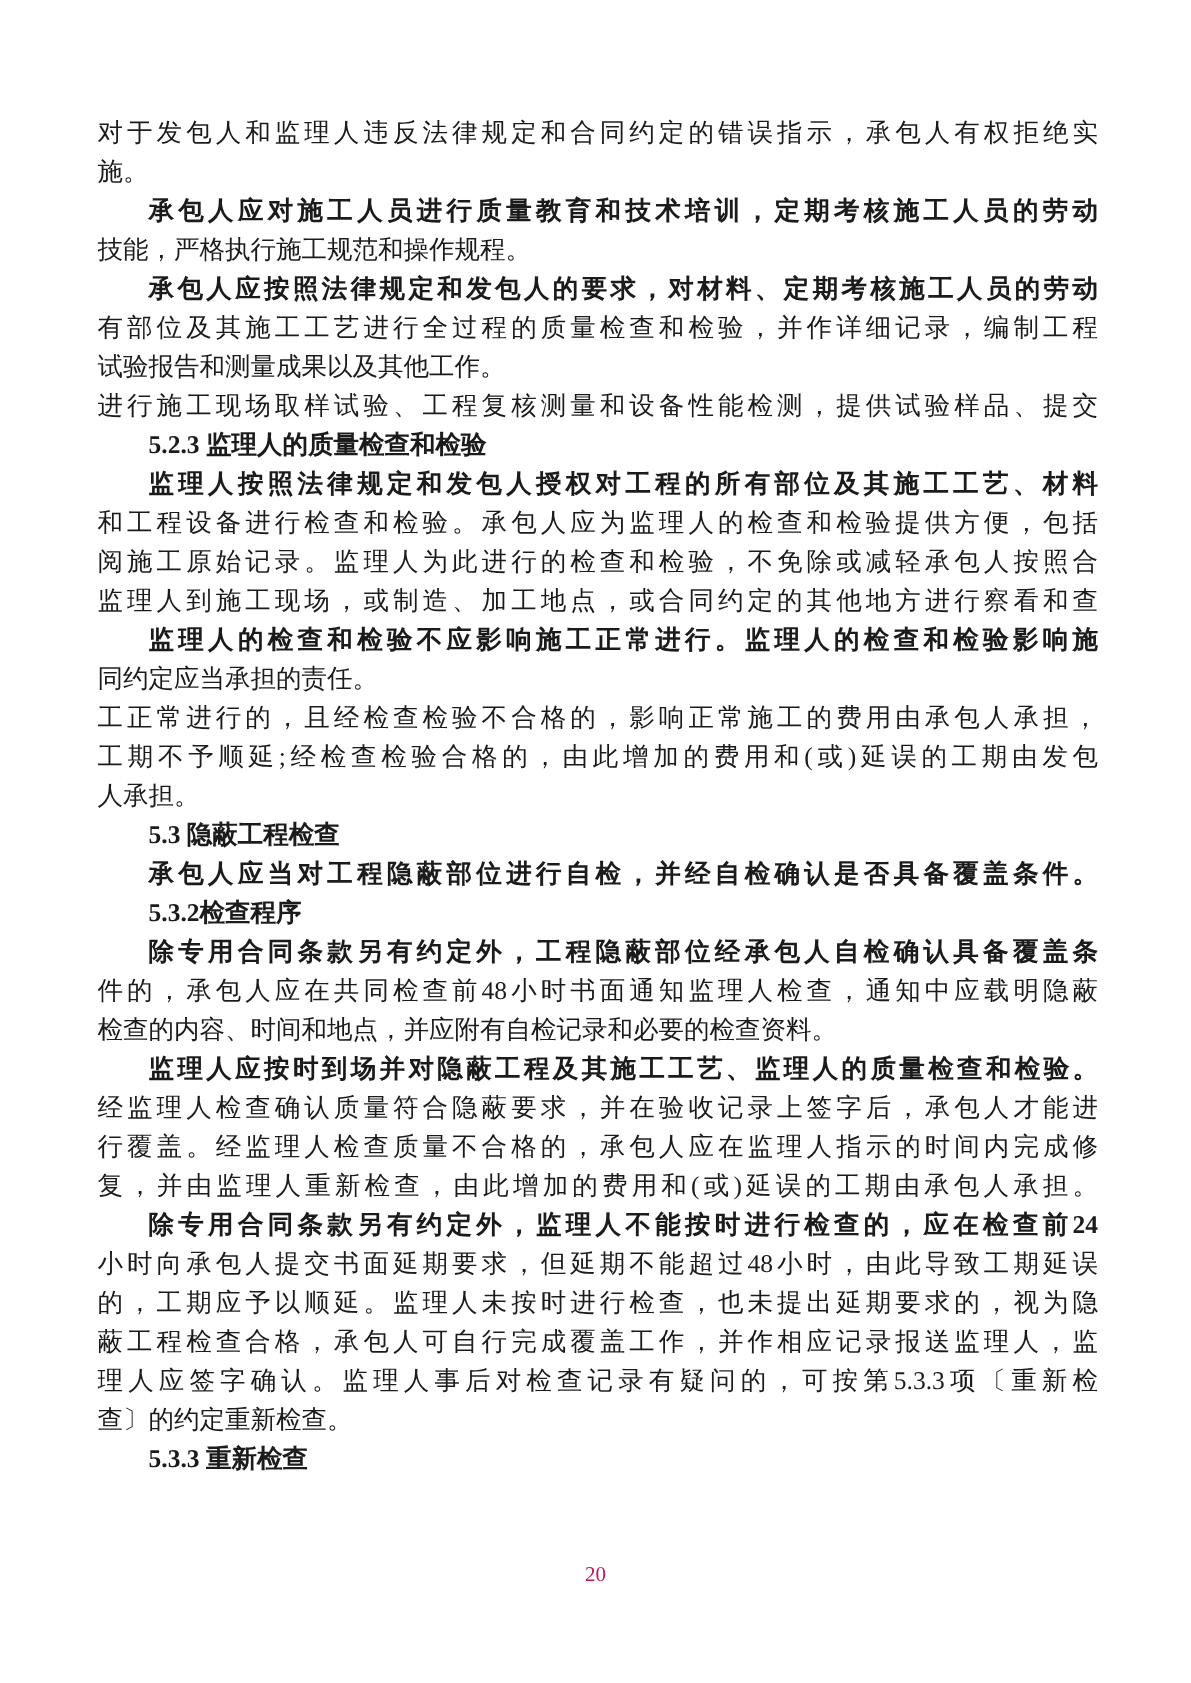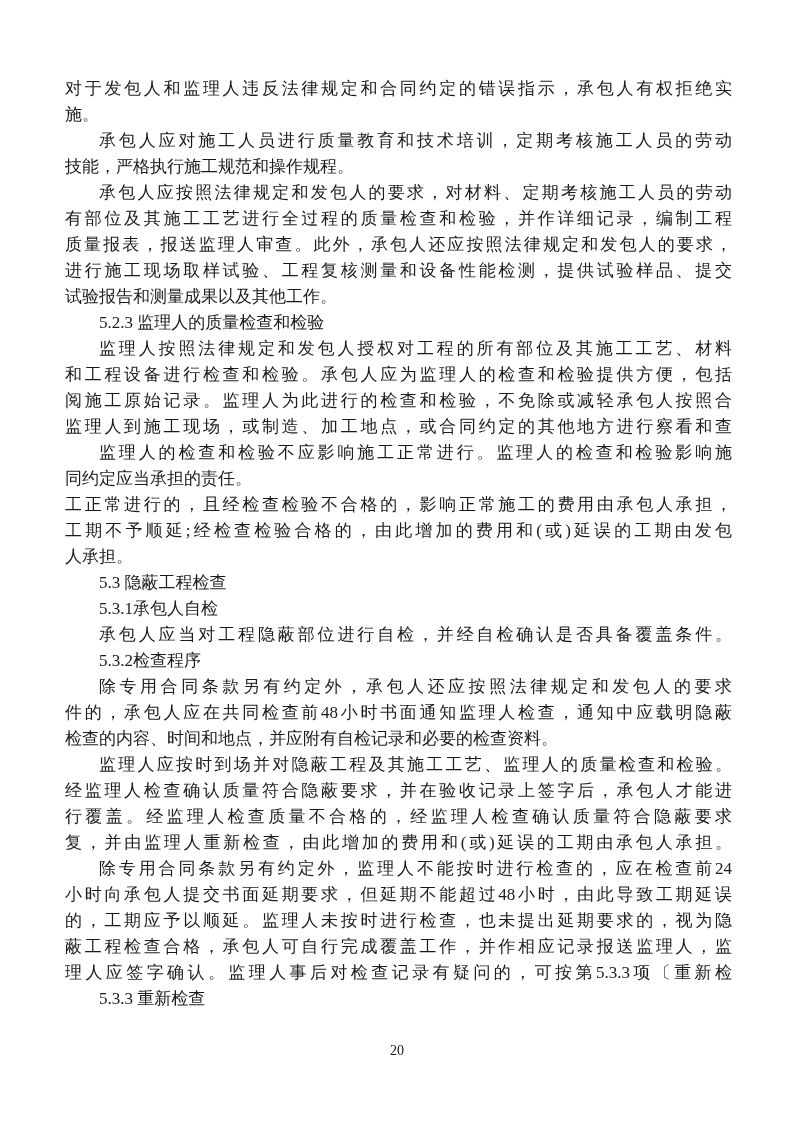--- a/index.html
+++ b/index.html
@@ -30,68 +30,68 @@
     text-justify: inter-character;
     letter-spacing: 0;
     white-space: normal;
     overflow: hidden;
   }
   .line.fill {
     text-align-last: justify;
   }
   .line.indent {
     text-indent: 2em;
+    font-weight: bold;
   }
   .footer {
     position: absolute;
     left: 0;
     right: 0;
     top: 1042px;
     text-align: center;
     font-size: 14px;
     line-height: 18px;
-    color: #0f172a;
+    color: #be185d;
   }
 </style>
 </head>
 <body>
 
 <div class="page">
   <div class="content">
     <div class="line fill">对于发包人和监理人违反法律规定和合同约定的错误指示，承包人有权拒绝实</div>
     <div class="line">施。</div>
     <div class="line indent fill">承包人应对施工人员进行质量教育和技术培训，定期考核施工人员的劳动</div>
     <div class="line">技能，严格执行施工规范和操作规程。</div>
     <div class="line indent fill">承包人应按照法律规定和发包人的要求，对材料、定期考核施工人员的劳动</div>
     <div class="line fill">有部位及其施工工艺进行全过程的质量检查和检验，并作详细记录，编制工程</div>
-    <div class="line fill">质量报表，报送监理人审查。此外，承包人还应按照法律规定和发包人的要求，</div>
+    <div class="line">试验报告和测量成果以及其他工作。</div>
     <div class="line fill">进行施工现场取样试验、工程复核测量和设备性能检测，提供试验样品、提交</div>
-    <div class="line">试验报告和测量成果以及其他工作。</div>
     <div class="line indent heading">5.2.3 监理人的质量检查和检验</div>
     <div class="line indent fill">监理人按照法律规定和发包人授权对工程的所有部位及其施工工艺、材料</div>
     <div class="line fill">和工程设备进行检查和检验。承包人应为监理人的检查和检验提供方便，包括</div>
     <div class="line fill">阅施工原始记录。监理人为此进行的检查和检验，不免除或减轻承包人按照合</div>
     <div class="line fill">监理人到施工现场，或制造、加工地点，或合同约定的其他地方进行察看和查</div>
     <div class="line indent fill">监理人的检查和检验不应影响施工正常进行。监理人的检查和检验影响施</div>
     <div class="line">同约定应当承担的责任。</div>
     <div class="line fill">工正常进行的，且经检查检验不合格的，影响正常施工的费用由承包人承担，</div>
     <div class="line fill">工期不予顺延;经检查检验合格的，由此增加的费用和(或)延误的工期由发包</div>
     <div class="line">人承担。</div>
     <div class="line indent heading">5.3 隐蔽工程检查</div>
-    <div class="line indent heading">5.3.1承包人自检</div>
     <div class="line indent fill">承包人应当对工程隐蔽部位进行自检，并经自检确认是否具备覆盖条件。</div>
     <div class="line indent heading">5.3.2检查程序</div>
-    <div class="line indent fill">除专用合同条款另有约定外，承包人还应按照法律规定和发包人的要求</div>
+    <div class="line indent fill">除专用合同条款另有约定外，工程隐蔽部位经承包人自检确认具备覆盖条</div>
     <div class="line fill">件的，承包人应在共同检查前48小时书面通知监理人检查，通知中应载明隐蔽</div>
     <div class="line">检查的内容、时间和地点，并应附有自检记录和必要的检查资料。</div>
     <div class="line indent fill">监理人应按时到场并对隐蔽工程及其施工工艺、监理人的质量检查和检验。</div>
     <div class="line fill">经监理人检查确认质量符合隐蔽要求，并在验收记录上签字后，承包人才能进</div>
-    <div class="line fill">行覆盖。经监理人检查质量不合格的，经监理人检查确认质量符合隐蔽要求</div>
+    <div class="line fill">行覆盖。经监理人检查质量不合格的，承包人应在监理人指示的时间内完成修</div>
     <div class="line fill">复，并由监理人重新检查，由此增加的费用和(或)延误的工期由承包人承担。</div>
     <div class="line indent fill">除专用合同条款另有约定外，监理人不能按时进行检查的，应在检查前24</div>
     <div class="line fill">小时向承包人提交书面延期要求，但延期不能超过48小时，由此导致工期延误</div>
     <div class="line fill">的，工期应予以顺延。监理人未按时进行检查，也未提出延期要求的，视为隐</div>
     <div class="line fill">蔽工程检查合格，承包人可自行完成覆盖工作，并作相应记录报送监理人，监</div>
     <div class="line fill">理人应签字确认。监理人事后对检查记录有疑问的，可按第5.3.3项〔重新检</div>
+    <div class="line">查〕的约定重新检查。</div>
     <div class="line indent heading">5.3.3 重新检查</div>
   </div>
   <div class="footer">20</div>
 </div>
 
 </body></html>

